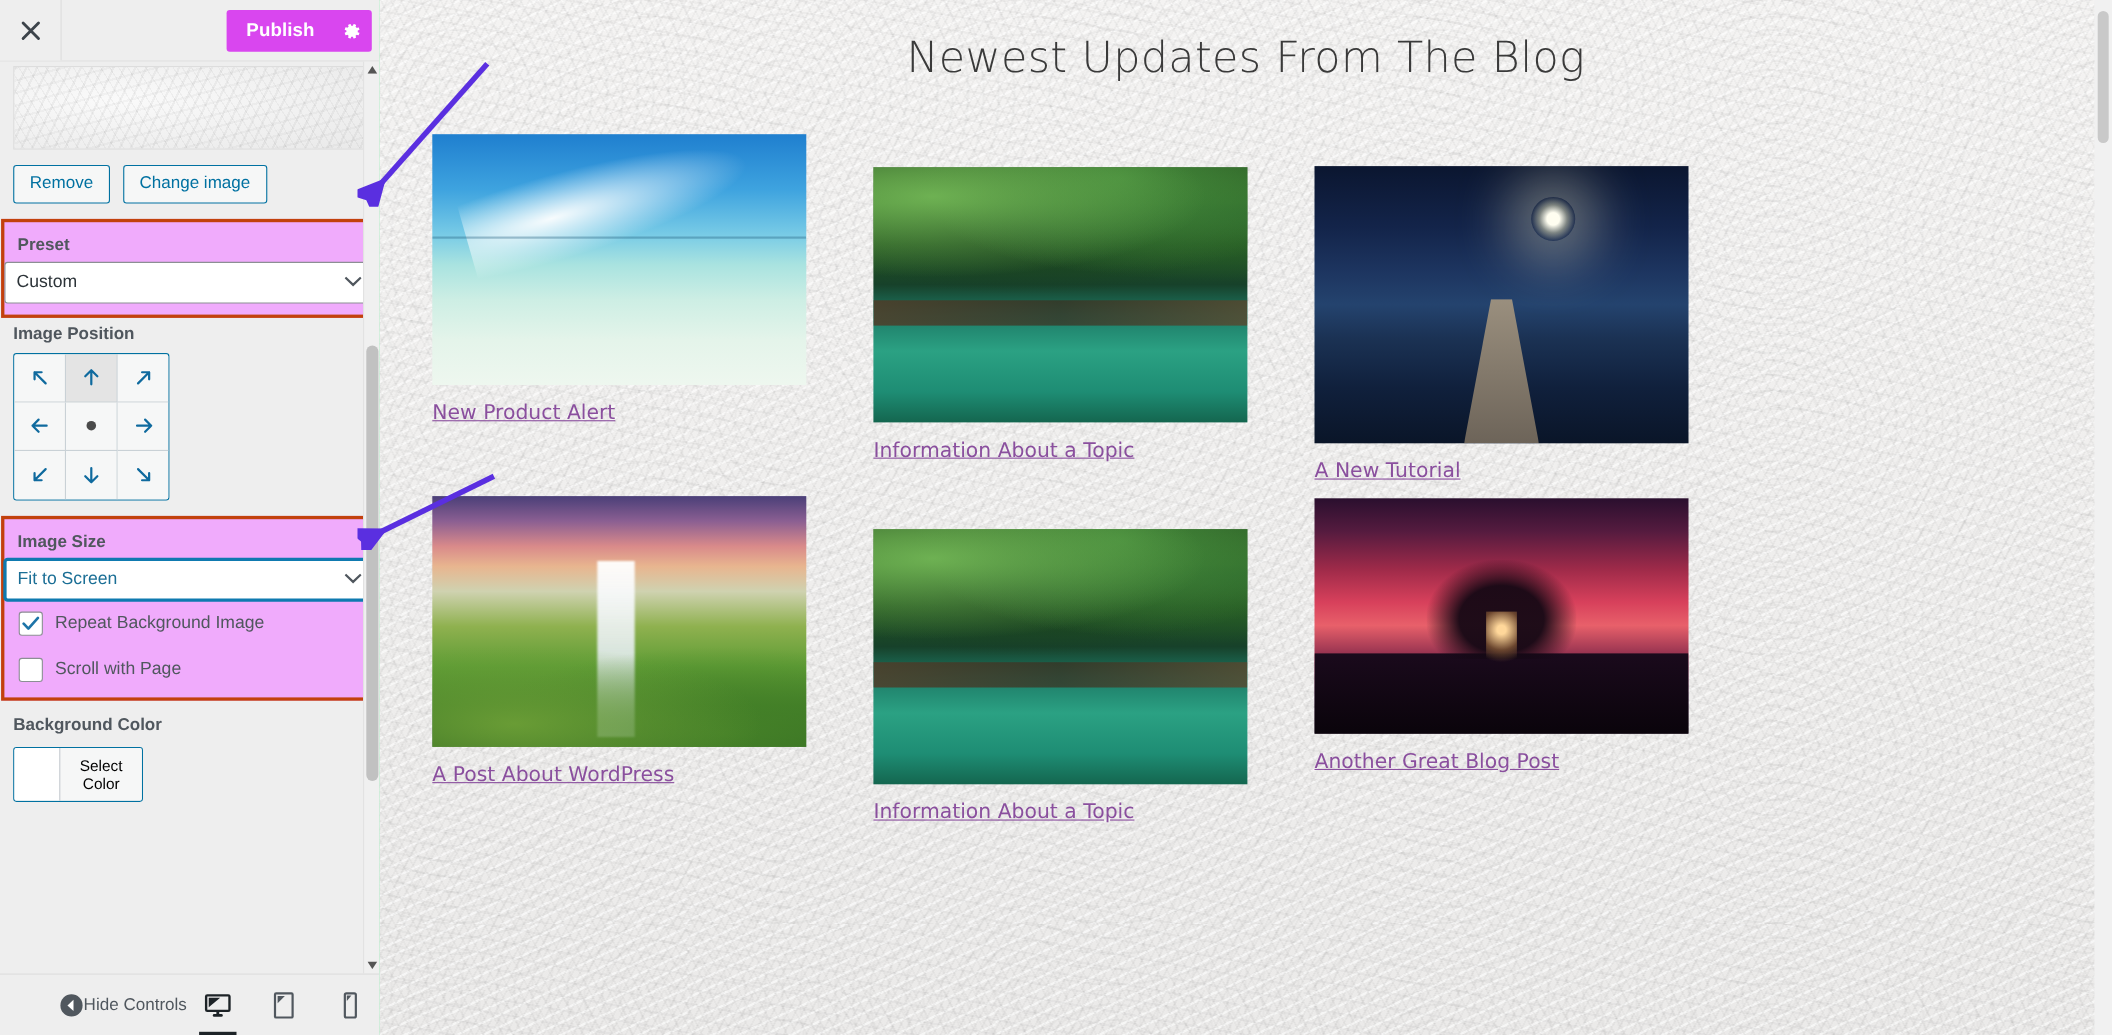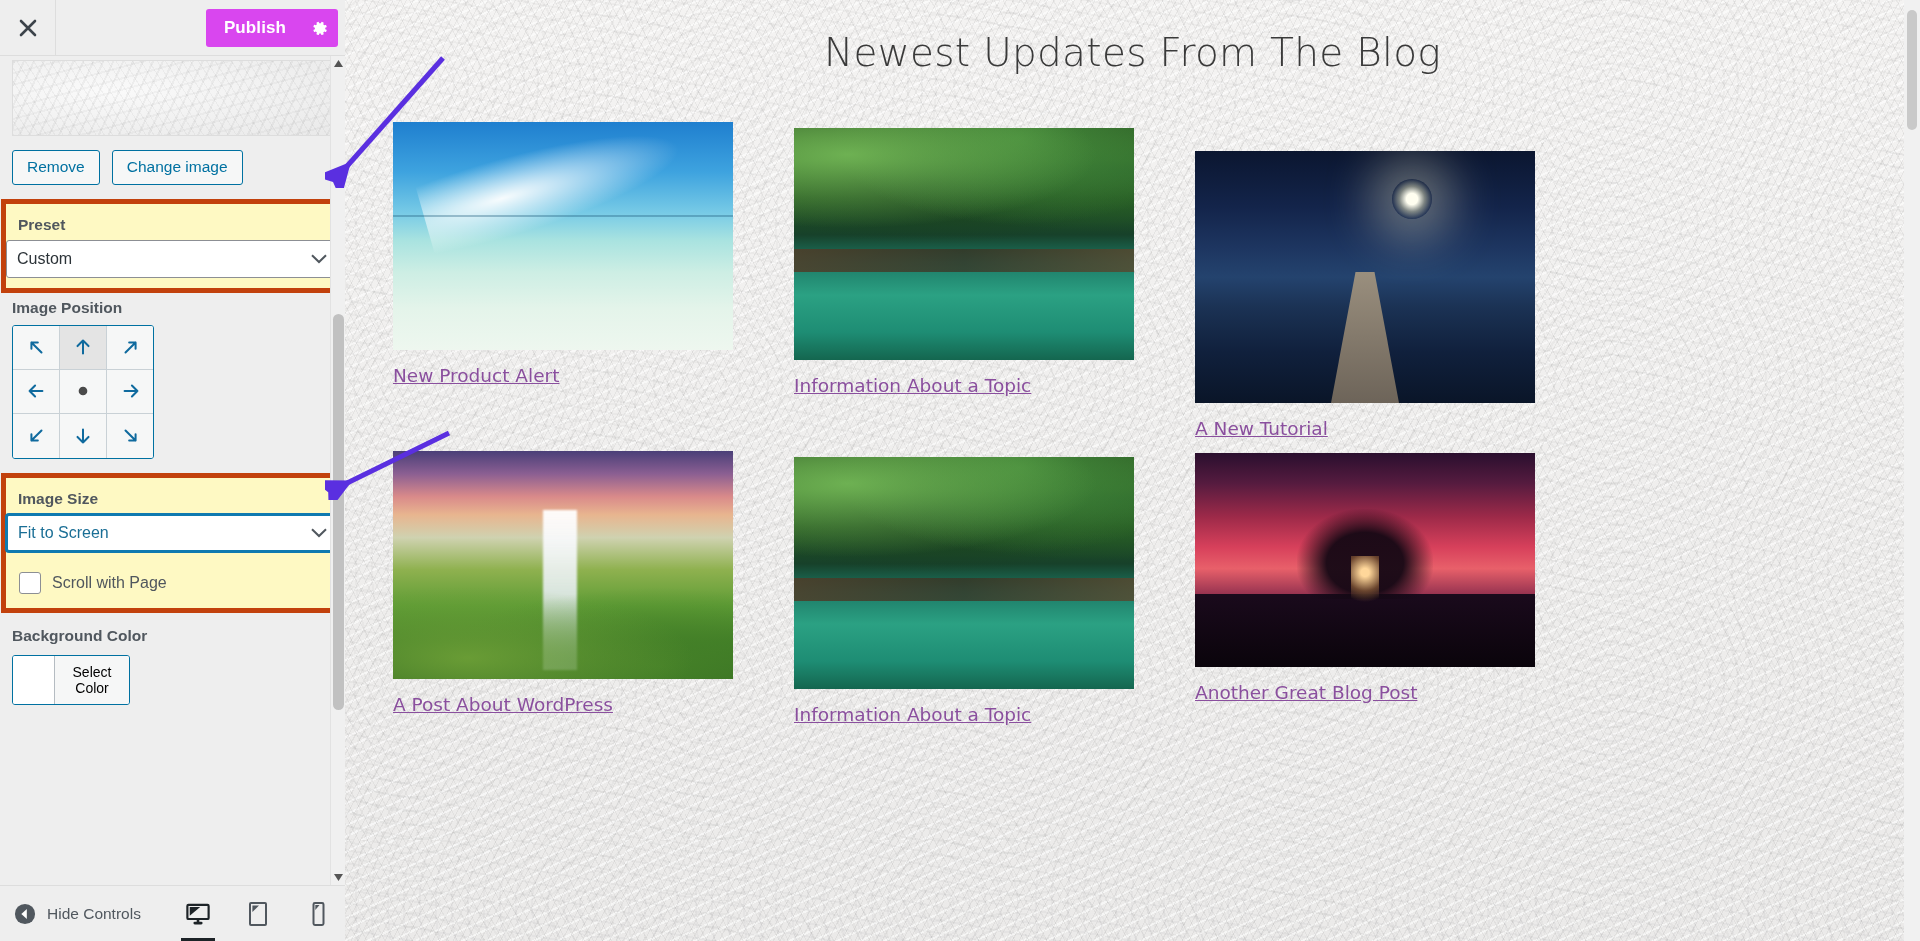--- a/index.html
+++ b/index.html
@@ -78,23 +78,23 @@
     background: #f6f7f7; border: 1px solid #0071a1; color: #0071a1;
     border-radius: 3px; font-size: 15.5px; padding: 7px 14px;
     cursor: pointer; line-height: 1.2; font-family: inherit;
   }
 
   .field-label {
     font-size: 15.5px; color: #50575e; font-weight: 600;
     padding: 6px 12px 6px 12px; display: block;
   }
   .hl-box {
-    border: 5px solid #c2410c; margin: 4px 1px 0 1px;
+    border: 3px solid #c2410c; margin: 4px 1px 0 1px;
     padding: 6px 0 10px 0;
-    background: #fef9c3;
+    background: #f0abfc;
   }
   .hl-box.second { margin-top: 14px; padding-bottom: 14px; }
 
   .select-wrap { position: relative; margin: 0 0; }
   select.wp-select {
     appearance: none; -webkit-appearance: none;
     width: 100%; height: 38px;
     background: #fff; border: 1px solid #8c8f94; border-radius: 3px;
     font-size: 16px; color: #2c3338; padding: 0 34px 0 10px;
     font-family: inherit; cursor: pointer;
@@ -140,21 +140,21 @@
   .color-text { flex: 1; background: #f6f7f7; color: #000000; font-size: 14px;
     padding: 8px 9px; text-align: center; }
 
   
   .cz-footer {
     position: absolute; left: 0; bottom: 0;
     width: 345px; height: 56px;
     background: #eeeeee; border-top: 1px solid #ddd;
     display: flex; align-items: center;
   }
-  .hide-controls { display: flex; align-items: center; gap: 11px; padding-left: 14px; cursor: pointer; }
+  .hide-controls { display: flex; align-items: center; padding-left: 14px; cursor: pointer; margin-left: 40px; }
   .hide-label { font-size: 15.5px; color: #50575e; }
   .devices { position: absolute; right: 8px; display: flex; align-items: center; gap: 22px; }
   .dev-btn { width: 38px; height: 54px; display: flex; align-items: center; justify-content: center;
     position: relative; cursor: pointer; }
   .dev-btn.active::after {
     content: ""; position: absolute; bottom: -2px; left: 2px; right: 2px;
     height: 5px; background: #1d2327;
   }
 
   
@@ -211,21 +211,21 @@
   }
   .prow { display: flex; gap: 61px; margin-bottom: 7px; }
   .pcard { width: 340px; }
   .pimg { width: 340px; display: block; border: 0; }
   .plink {
     display: inline-block; margin-top: 15px;
     color: #8a4f9e; font-size: 18.5px; text-decoration: underline;
     font-family: "DejaVu Sans", sans-serif; font-weight: 400;
     cursor: pointer;
   }
-  .pcard.shift { margin-top: 6px; }
+  .pcard.shift { margin-top: 30px; }
 
   
   .ph { position: relative; overflow: hidden; }
   .ph-beach { height: 228px; background:
       linear-gradient(#1f7fcf 0%, #3ea3df 22%, #78cbe6 40%, #a9e3e0 52%, #cdeee4 66%, #e4f4ea 82%, #eef7ef 100%); }
   .ph-beach::before { content:""; position:absolute; left:8%; top:10%; width:78%; height:34%;
       background: radial-gradient(ellipse at 30% 50%, rgba(255,255,255,.95), rgba(255,255,255,0) 70%);
       transform: rotate(-16deg); }
   .ph-beach::after { content:""; position:absolute; left:0; right:0; top:41%; height:2px;
       background: rgba(30,90,120,.35); }
@@ -374,20 +374,28 @@
             <select class="wp-select focused">
               <option>Fit to Screen</option>
             </select>
             <span class="chev">
               <svg width="16" height="10" viewBox="0 0 16 10">
                   <path d="M1 1.2 L8 8 L15 1.2" fill="none" stroke="#50575e" stroke-width="2"></path>
                 </svg>
             </span>
           </div>
 
+          <div class="cb-row">
+            <span class="cb">
+              <svg width="16" height="14" viewBox="0 0 16 14">
+                <path d="M1.5 7 L5.8 11.5 L14.5 1.8" fill="none" stroke="#1d74a8" stroke-width="2.4" stroke-linecap="round" stroke-linejoin="round"></path>
+                </svg>
+            </span>
+            <span class="cb-label">Repeat Background Image</span>
+          </div>
 
           <div class="cb-row spaced">
             <span class="cb"></span>
             <span class="cb-label">Scroll with Page</span>
           </div>
         </div>
 
         <span class="field-label" style="padding-top:14px;">Background Color</span>
         <div class="color-row">
           <div class="color-swatch"></div>

